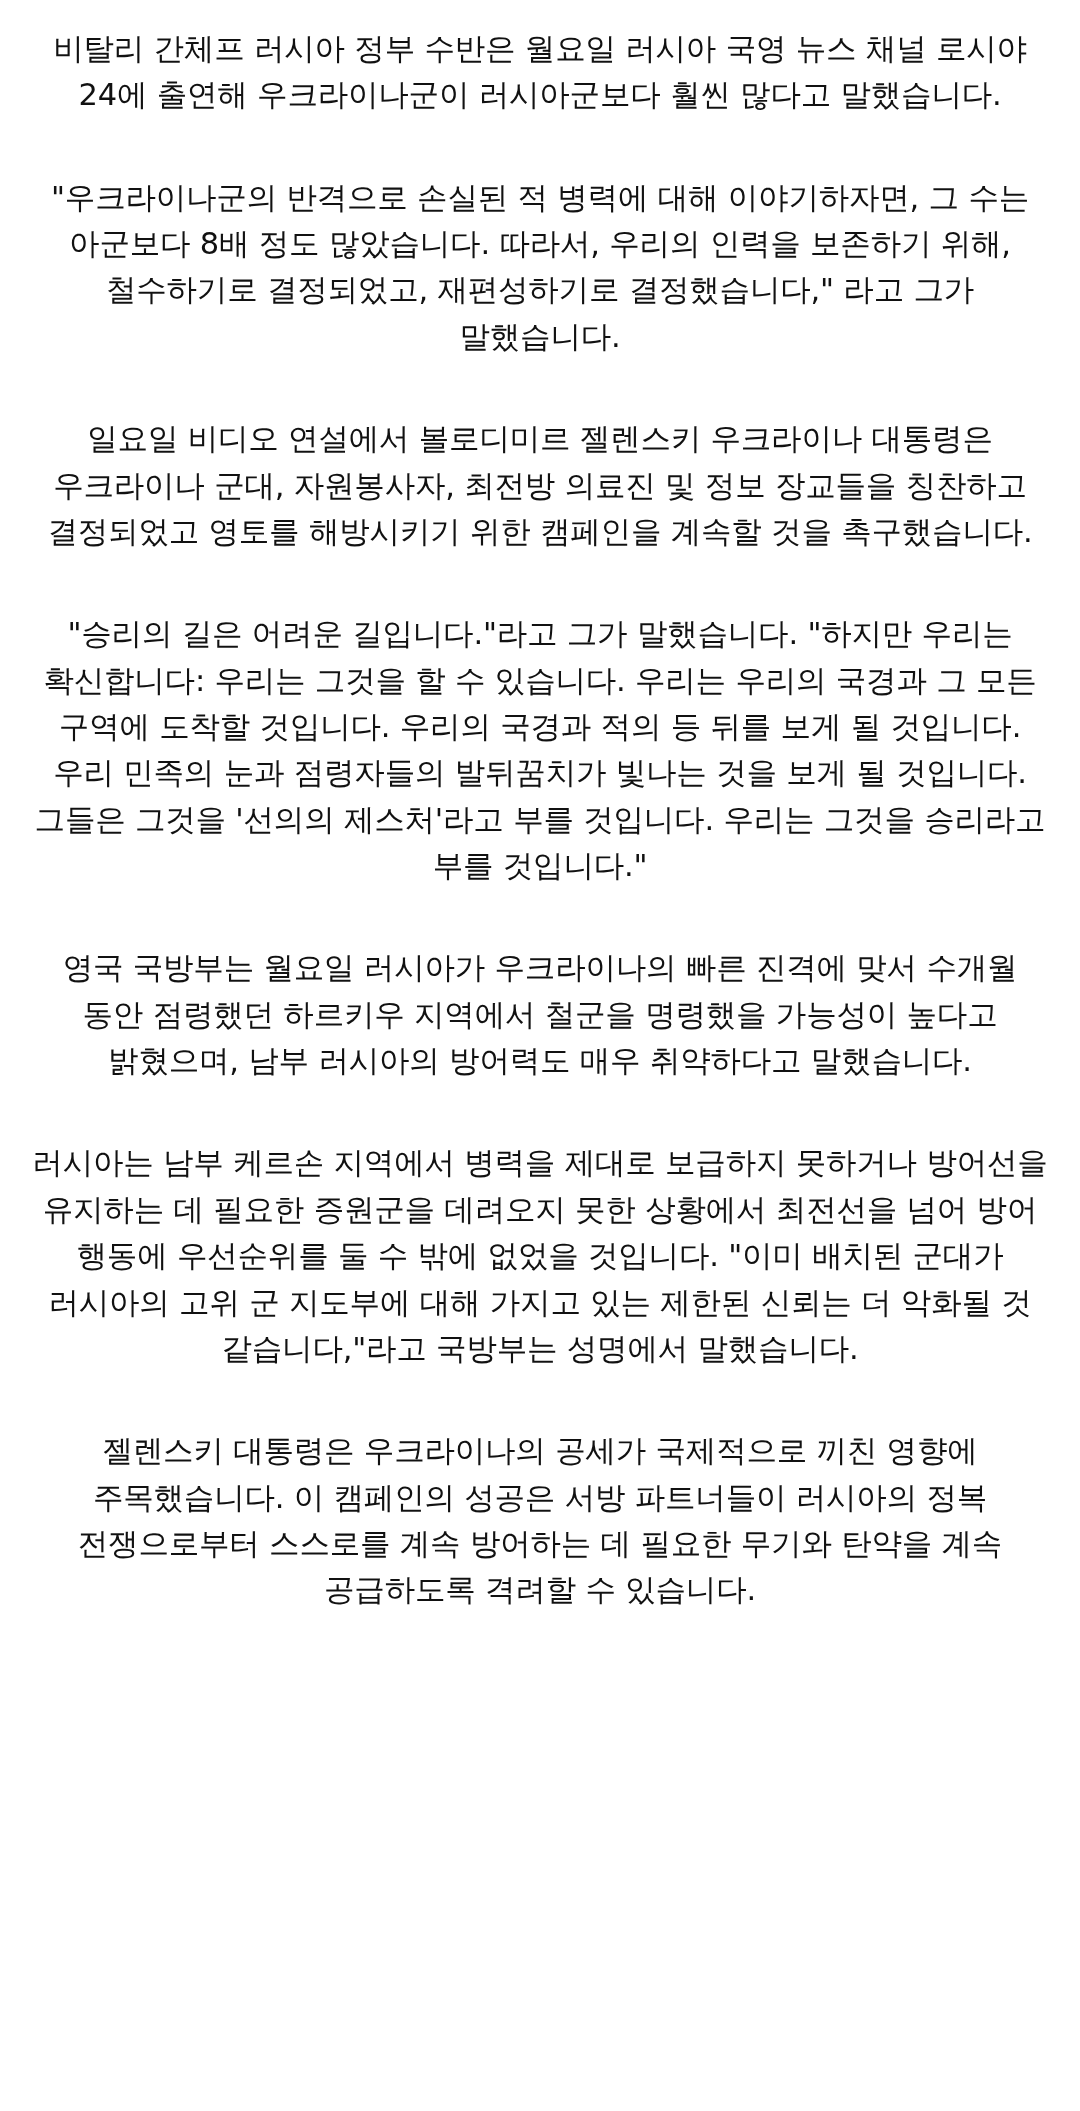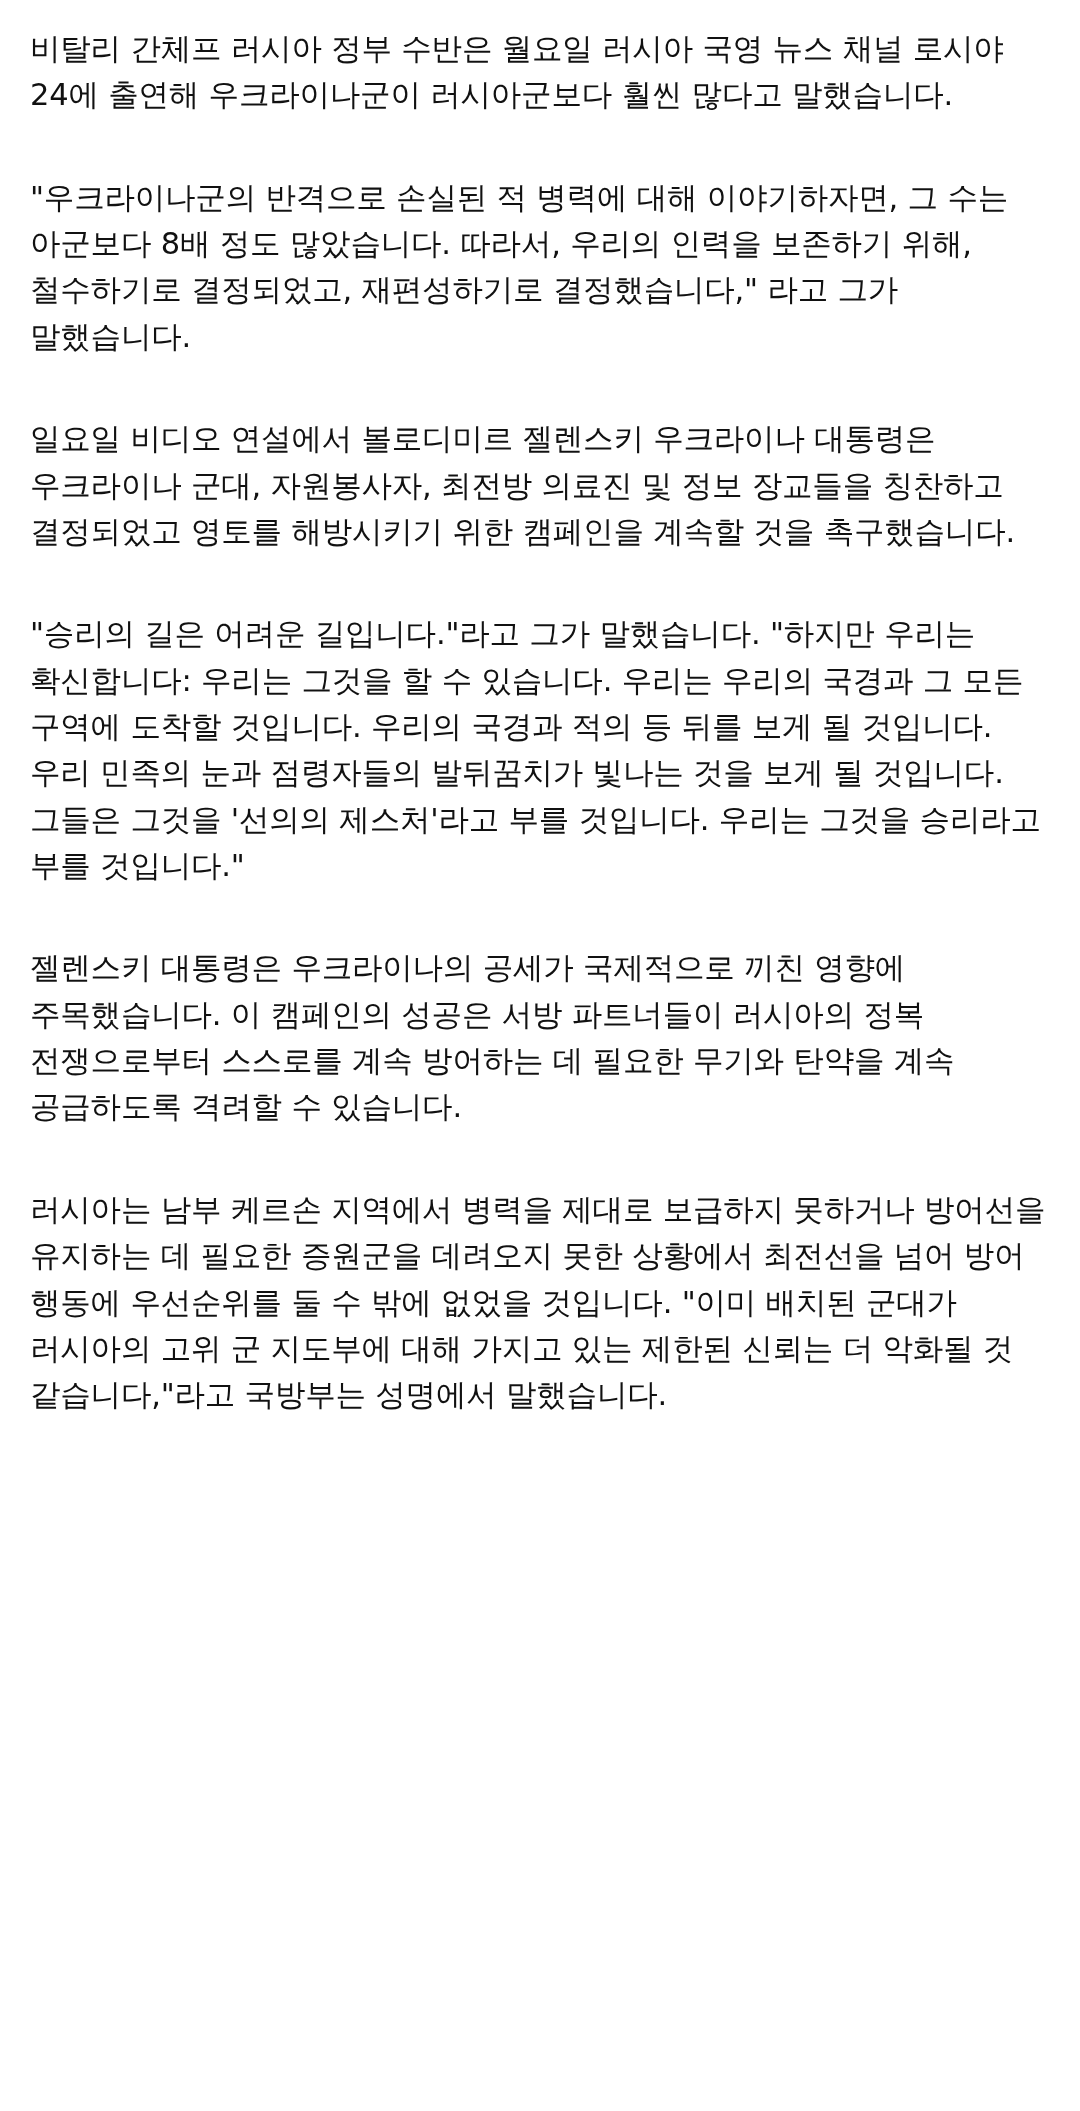--- a/index.html
+++ b/index.html
@@ -18,29 +18,30 @@
     padding: 26px 30px 30px 30px;
     box-sizing: border-box;
   }
   .para {
     font-size: 30.5px;
     line-height: 1.52;
     letter-spacing: -0.2px;
     color: #111111;
     margin: 0 0 56px 0;
     word-break: keep-all;
-    text-align: left;
+    text-align: center;
   }
   .para:last-child {
     margin-bottom: 0;
   }
 </style>
 </head>
 <body>
 
 <div class="article">
   <p class="para">비탈리 간체프 러시아 정부 수반은 월요일 러시아 국영 뉴스 채널 로시야 24에 출연해 우크라이나군이 러시아군보다 훨씬 많다고 말했습니다.</p>
   <p class="para">"우크라이나군의 반격으로 손실된 적 병력에 대해 이야기하자면, 그 수는 아군보다 8배 정도 많았습니다. 따라서, 우리의 인력을 보존하기 위해, 철수하기로 결정되었고, 재편성하기로 결정했습니다," 라고 그가 말했습니다.</p>
   <p class="para">일요일 비디오 연설에서 볼로디미르 젤렌스키 우크라이나 대통령은 우크라이나 군대, 자원봉사자, 최전방 의료진 및 정보 장교들을 칭찬하고 결정되었고 영토를 해방시키기 위한 캠페인을 계속할 것을 촉구했습니다.</p>
   <p class="para">"승리의 길은 어려운 길입니다."라고 그가 말했습니다. "하지만 우리는 확신합니다: 우리는 그것을 할 수 있습니다. 우리는 우리의 국경과 그 모든 구역에 도착할 것입니다. 우리의 국경과 적의 등 뒤를 보게 될 것입니다. 우리 민족의 눈과 점령자들의 발뒤꿈치가 빛나는 것을 보게 될 것입니다. 그들은 그것을 '선의의 제스처'라고 부를 것입니다. 우리는 그것을 승리라고 부를 것입니다."</p>
+  <p class="para">영국 국방부는 월요일 러시아가 우크라이나의 빠른 진격에 맞서 수개월 동안 점령했던 하르키우 지역에서 철군을 명령했을 가능성이 높다고 밝혔으며, 남부 러시아의 방어력도 매우 취약하다고 말했습니다.</p>
+  <p class="para">러시아는 남부 케르손 지역에서 병력을 제대로 보급하지 못하거나 방어선을 유지하는 데 필요한 증원군을 데려오지 못한 상황에서 최전선을 넘어 방어 행동에 우선순위를 둘 수 밖에 없었을 것입니다. "이미 배치된 군대가 러시아의 고위 군 지도부에 대해 가지고 있는 제한된 신뢰는 더 악화될 것 같습니다,"라고 국방부는 성명에서 말했습니다.</p>
   <p class="para">젤렌스키 대통령은 우크라이나의 공세가 국제적으로 끼친 영향에 주목했습니다. 이 캠페인의 성공은 서방 파트너들이 러시아의 정복 전쟁으로부터 스스로를 계속 방어하는 데 필요한 무기와 탄약을 계속 공급하도록 격려할 수 있습니다.</p>
-  <p class="para">러시아는 남부 케르손 지역에서 병력을 제대로 보급하지 못하거나 방어선을 유지하는 데 필요한 증원군을 데려오지 못한 상황에서 최전선을 넘어 방어 행동에 우선순위를 둘 수 밖에 없었을 것입니다. "이미 배치된 군대가 러시아의 고위 군 지도부에 대해 가지고 있는 제한된 신뢰는 더 악화될 것 같습니다,"라고 국방부는 성명에서 말했습니다.</p>
 </div>
 
 </body></html>

